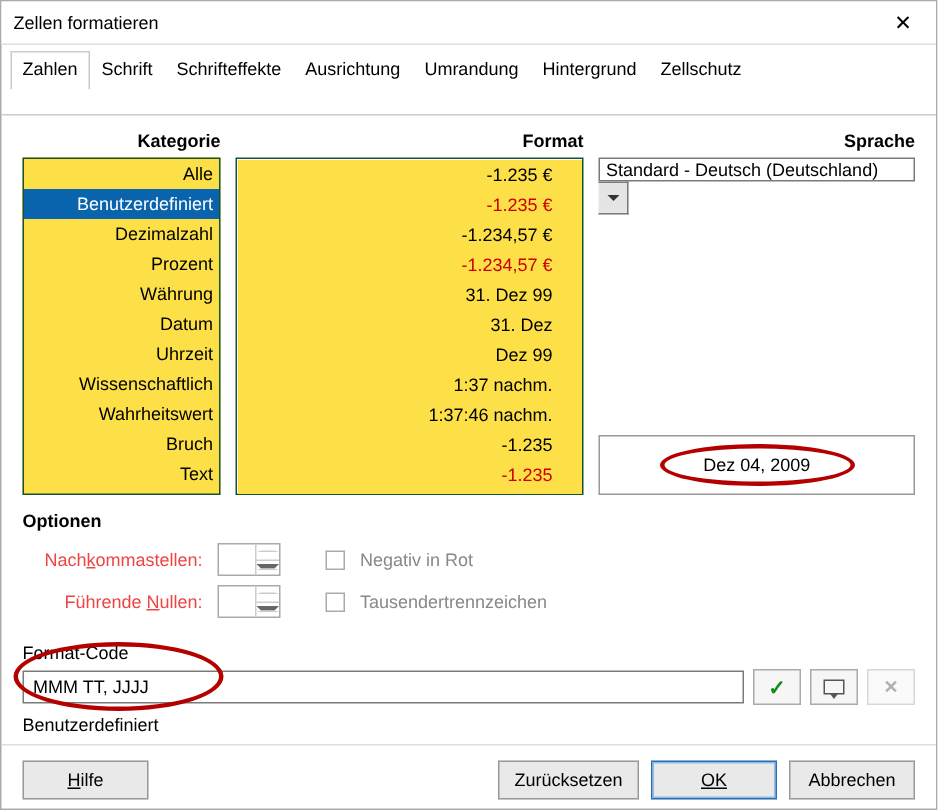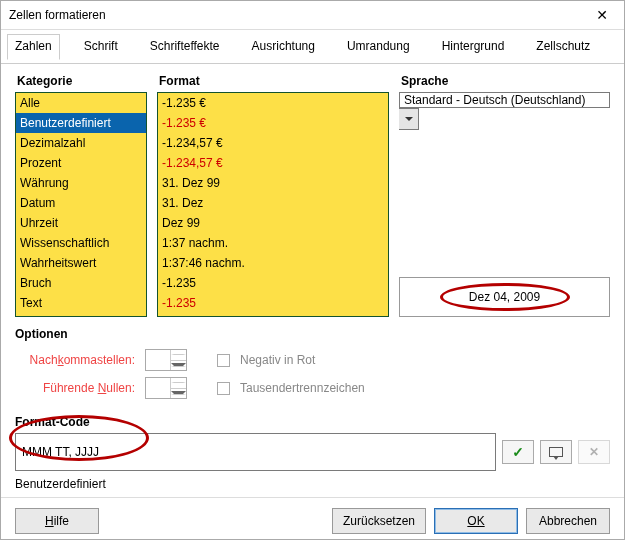--- a/index.html
+++ b/index.html
@@ -35,22 +35,22 @@
     height: 28px;
     display: flex;
     align-items: center;
     justify-content: center;
     font-size: 14px;
     color: #000;
   }
   .tabs {
     display: flex;
     border-bottom: 1px solid #ccc;
-    padding: 4px 6px 4px 6px;
-    gap: 16px;
+    padding: 4px 6px 17px 6px;
+    gap: 0;
   }
   .tab {
     padding: 4px 7px 5px 7px;
     border: 1px solid transparent;
     position: relative;
     font-size: 12px;
     color: #000;
   }
   .tab.active {
     border: 1px solid #ccc;
@@ -84,21 +84,21 @@
     padding: 2px 4px;
     font-size: 12px;
     white-space: nowrap;
     line-height: 16px;
   }
   .list-item.selected {
     background: #0a64ad;
     color: #fff;
   }
   .list-item.red { color: #cc0000; }
-  .col { display: flex; flex-direction: column; }
+  .col { display: flex; flex-direction: column; text-align: right; }
   .col.sprache { flex: 1; }
   .lang-row { display: flex; flex-direction: column; }
   .lang-select {
     flex: 1;
     height: 22px;
     border: 1px solid #7a7a7a;
     display: flex;
     align-items: center;
     padding: 0 4px;
     font-size: 12px;
@@ -188,34 +188,34 @@
   .tri-down { border-top: 3px solid #666; }
   .checkbox {
     width: 13px; height: 13px;
     border: 1px solid #aaa;
     background: #fff;
     display: inline-block;
     vertical-align: middle;
   }
   .check-label { color: #888; font-size: 12px; }
   .code-hdr {
-    font-weight: 700;
+    font-weight: 400;
     margin: 10px 0 4px 0;
     position: relative;
     display: inline-block;
   }
   .code-row {
     display: flex;
     gap: 6px;
     align-items: center;
     position: relative;
   }
   .code-input {
     flex: 1;
-    height: 38px;
+    height: 22px;
     border: 1px solid #7a7a7a;
     padding: 0 6px;
     font-size: 12px;
   }
   .icon-btn {
     width: 32px;
     height: 24px;
     border: 1px solid #aaa;
     background: #f6f6f6;
     display: flex;

